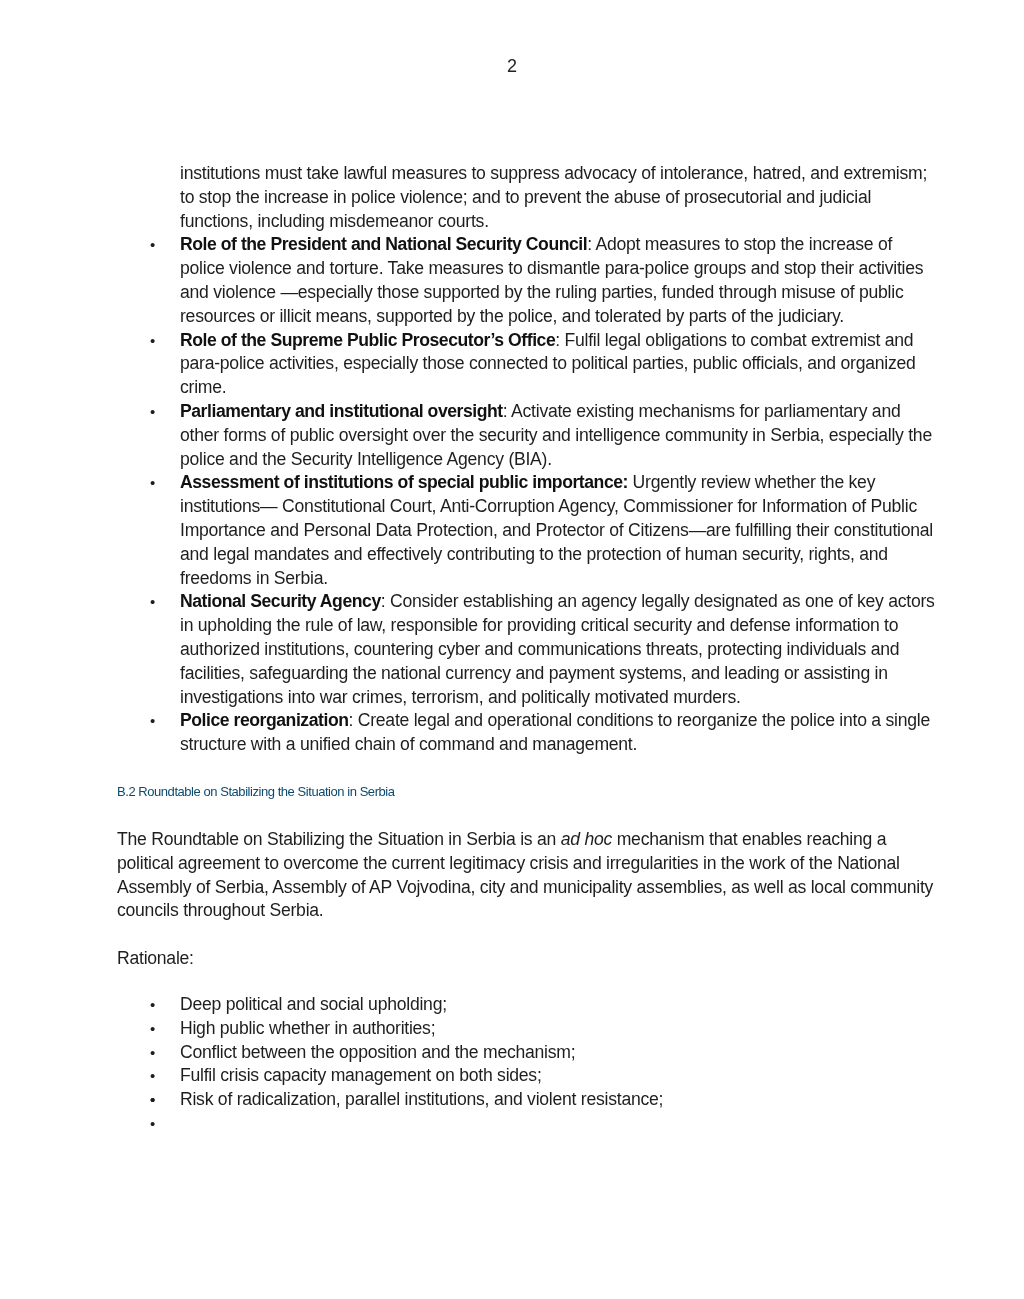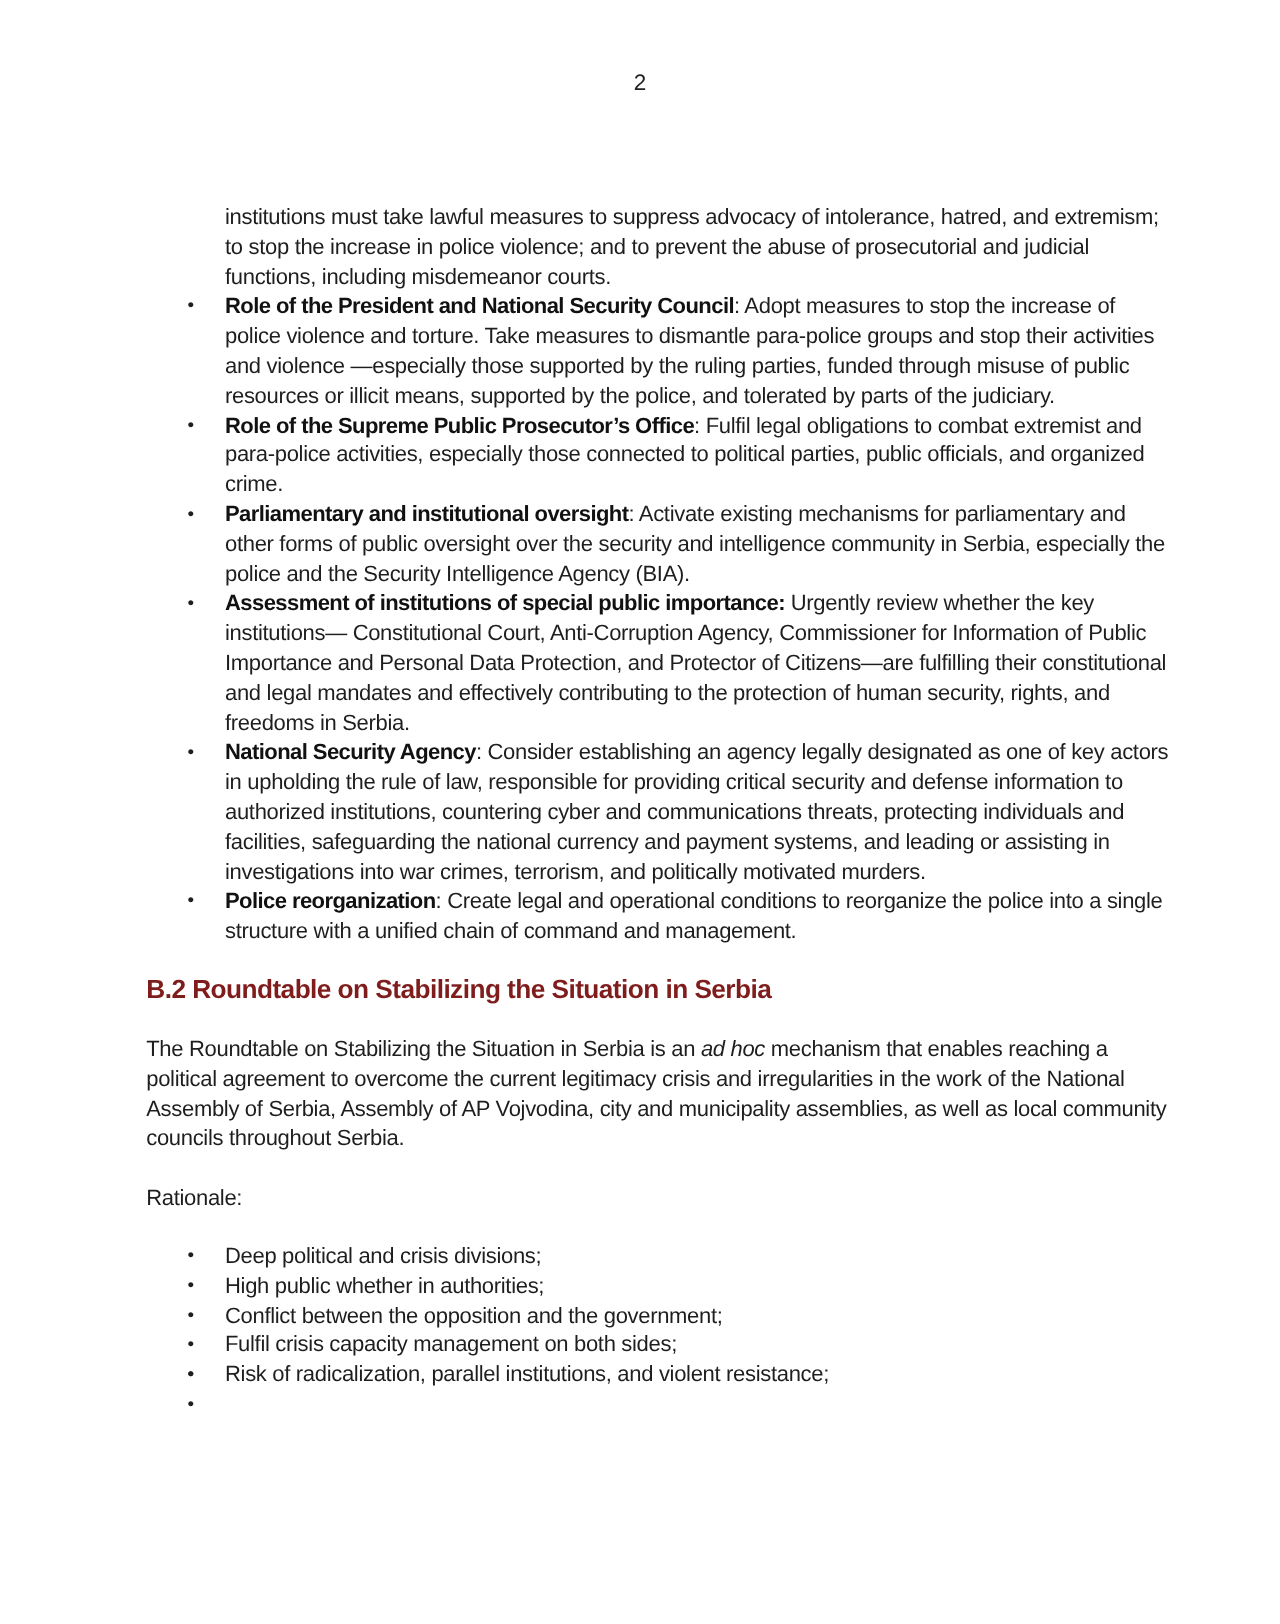--- a/index.html
+++ b/index.html
@@ -16,22 +16,22 @@
     font-size: 17.6px; line-height: 23.8px; letter-spacing: -0.25px; margin-top: 44px;
   }
   .cont-para { margin: 0 0 0 63px; }
   ul.bullets { list-style: none; margin: 0; padding: 0; }
   ul.bullets li { position: relative; padding-left: 63px; }
   ul.bullets li .bullet {
     position: absolute; left: 33px; top: 0; font-size: 15px;
   }
   .lead { font-weight: bold; color: #111; letter-spacing: -0.45px; text-align: center; }
   h2.section {
-    font-size: 21px; font-weight: bold; margin: 23px 0 0 0; line-height: 24px;
-    letter-spacing: -0.45px; color: #7f1d1d;
+    font-size: 13px; font-weight: normal; margin: 23px 0 0 0; line-height: 24px;
+    letter-spacing: -0.45px; color: #0c4a6e;
   }
   p.body { margin: 24px 0 0 0; }
   .rationale { margin: 24px 0 0 0; }
   ul.rationale-list { margin-top: 22px; }
   em { }
 </style>
 </head>
 <body>
 
 <div class="page-number">2</div>
@@ -66,21 +66,21 @@
     </li>
   </ul>
 
   <h2 class="section">B.2 Roundtable on Stabilizing the Situation in Serbia</h2>
 
   <p class="body"><span>The Roundtable on Stabilizing the Situation in Serbia is an </span><em>ad hoc</em><span> mechanism that enables reaching a political agreement to overcome the current legitimacy crisis and irregularities in the work of the National Assembly of Serbia, Assembly of AP Vojvodina, city and municipality assemblies, as well as local community councils throughout Serbia.</span></p>
 
   <div class="rationale"><span>Rationale</span><span>:</span></div>
 
   <ul class="bullets rationale-list">
-    <li><span class="bullet">•</span><span>Deep political and crisis divisions;</span></li>
+    <li><span class="bullet">•</span><span>Deep political and social upholding;</span></li>
     <li><span class="bullet">•</span><span>High public whether in authorities;</span></li>
-    <li><span class="bullet">•</span><span>Conflict between the opposition and the government;</span></li>
+    <li><span class="bullet">•</span><span>Conflict between the opposition and the mechanism;</span></li>
     <li><span class="bullet">•</span><span>Fulfil crisis capacity management on both sides;</span></li>
     <li><span class="bullet">•</span></li>
     <li><span class="bullet">•</span><span>Risk of radicalization, parallel institutions, and violent resistance;</span></li>
     <li><span class="bullet">•</span></li>
   </ul>
 </div>
 
 </body></html>

